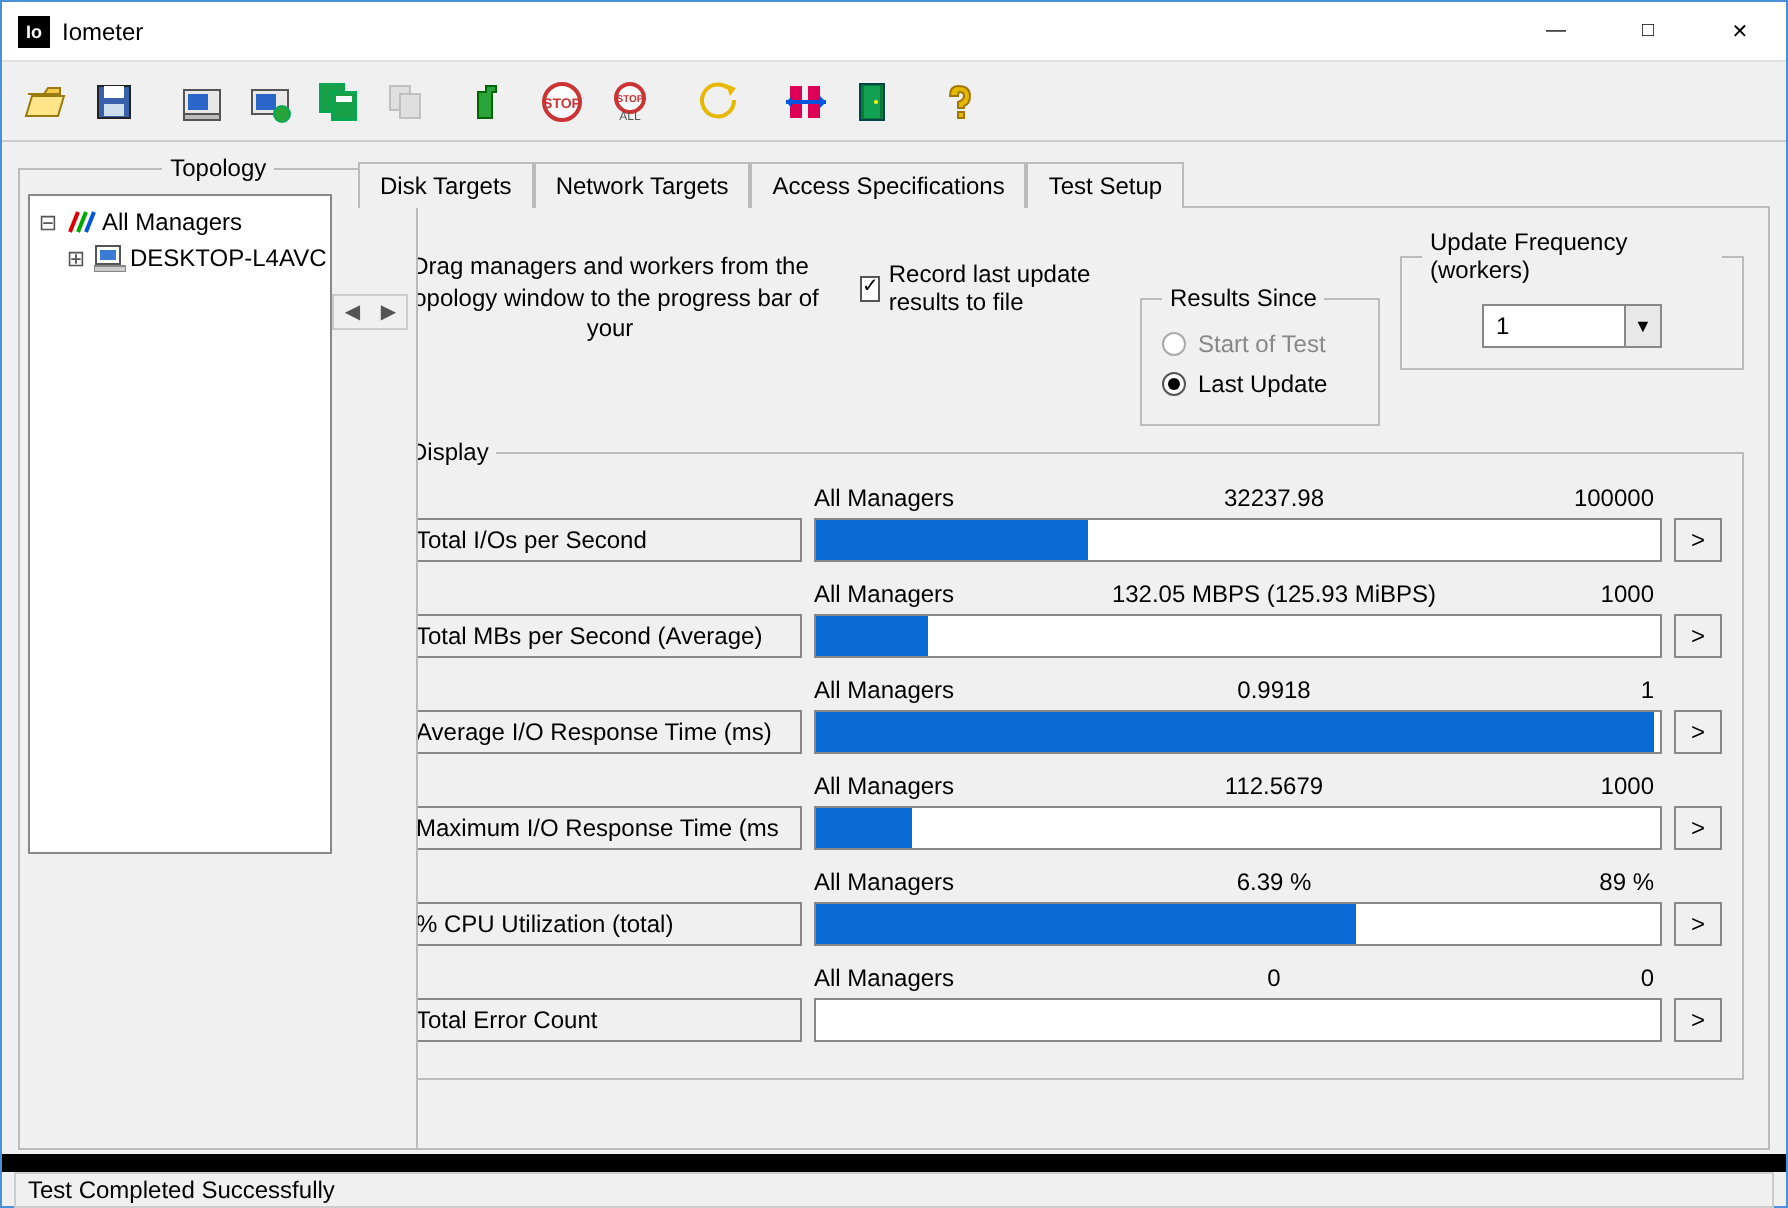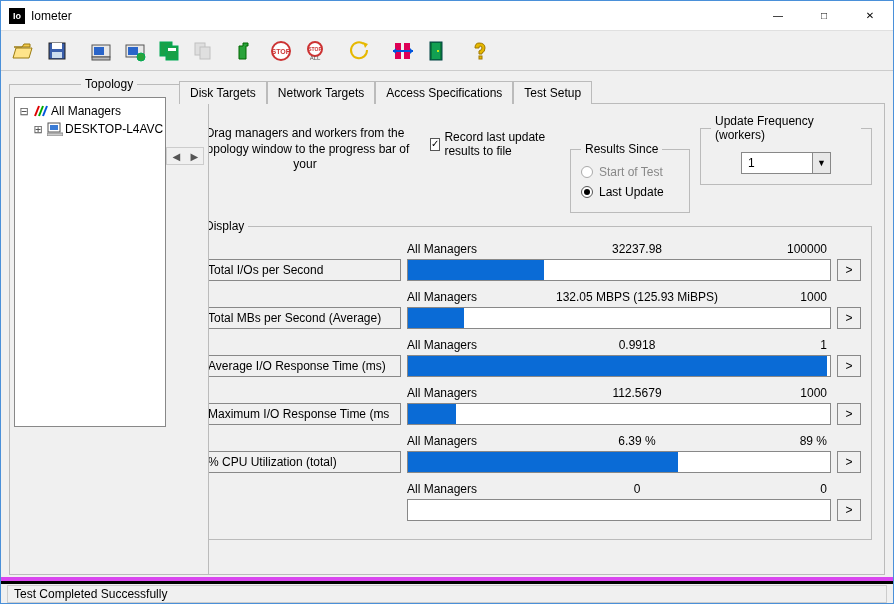--- a/index.html
+++ b/index.html
@@ -10,21 +10,21 @@
     background: #fff;
     color: #000;
     overflow: hidden;
   }
   .window {
     width: 894px;
     height: 604px;
     border: 1px solid #4a90d9;
     display: flex;
     flex-direction: column;
-    background: #d946ef;
+    background: #000000;
   }
   .titlebar {
     height: 30px;
     background: #fff;
     display: flex;
     align-items: center;
     border-bottom: 1px solid #e0e0e0;
   }
   .app-icon {
     width: 16px; height: 16px;
@@ -230,21 +230,21 @@
   .metric .more {
     grid-column: 3; grid-row: 2;
     border: 1px solid #888;
     background: #f0f0f0;
     height: 22px;
     display: flex; align-items: center; justify-content: center;
   }
 
   .statusbar {
     height: 22px;
-    border-top: 3px solid #000000;
+    border-top: 5px solid #000000;
     background: #f0f0f0;
     display: flex;
     align-items: center;
     padding: 0 6px;
     margin-top: 4px;
   }
   .status-cell {
     border: 1px solid #ccc;
     padding: 1px 6px;
     flex: 1;
@@ -531,20 +531,21 @@
                   <div class="bar-fill" style="width: 63.9%;"></div>
                 </div>
                 <div class="more">&gt;</div>
               </div>
               <div class="metric">
                 <div class="info">
                   <span class="src">All Managers</span>
                   <span class="val">0</span>
                   <span class="max">0</span>
                 </div>
+                <div class="label">Total Error Count</div>
                 <div class="bar-outer">
                   <div class="bar-fill" style="width: 0%;"></div>
                 </div>
                 <div class="more">&gt;</div>
               </div>
             </div>
         </fieldset>
 
       </div>
     </div>

